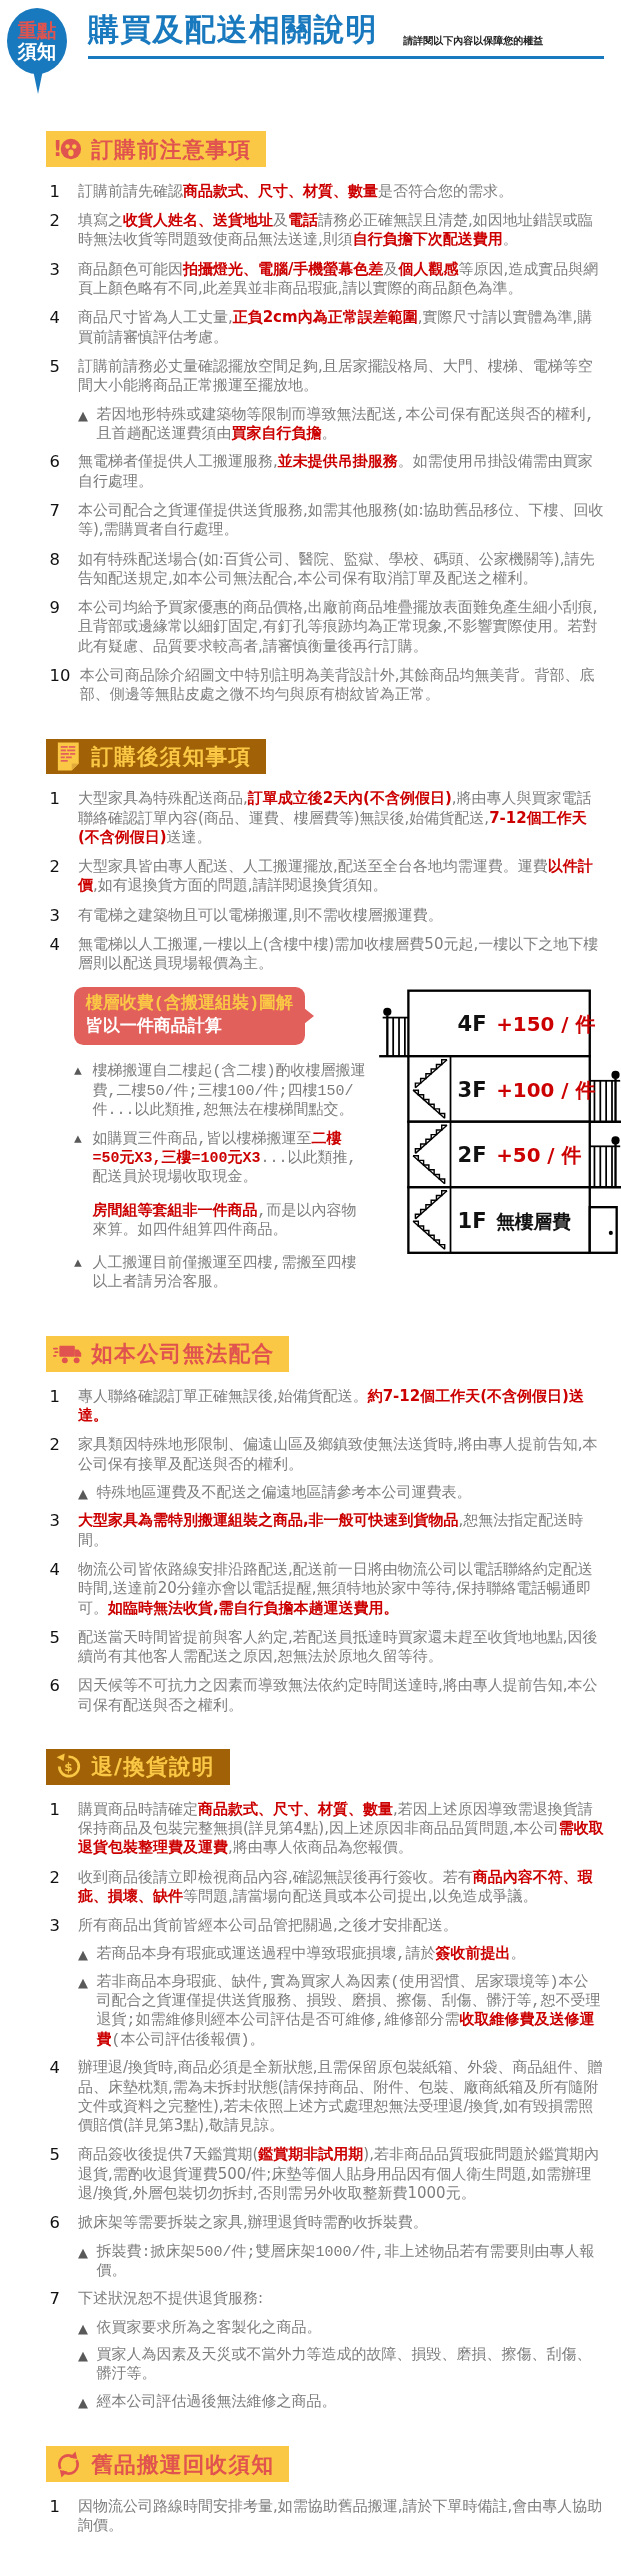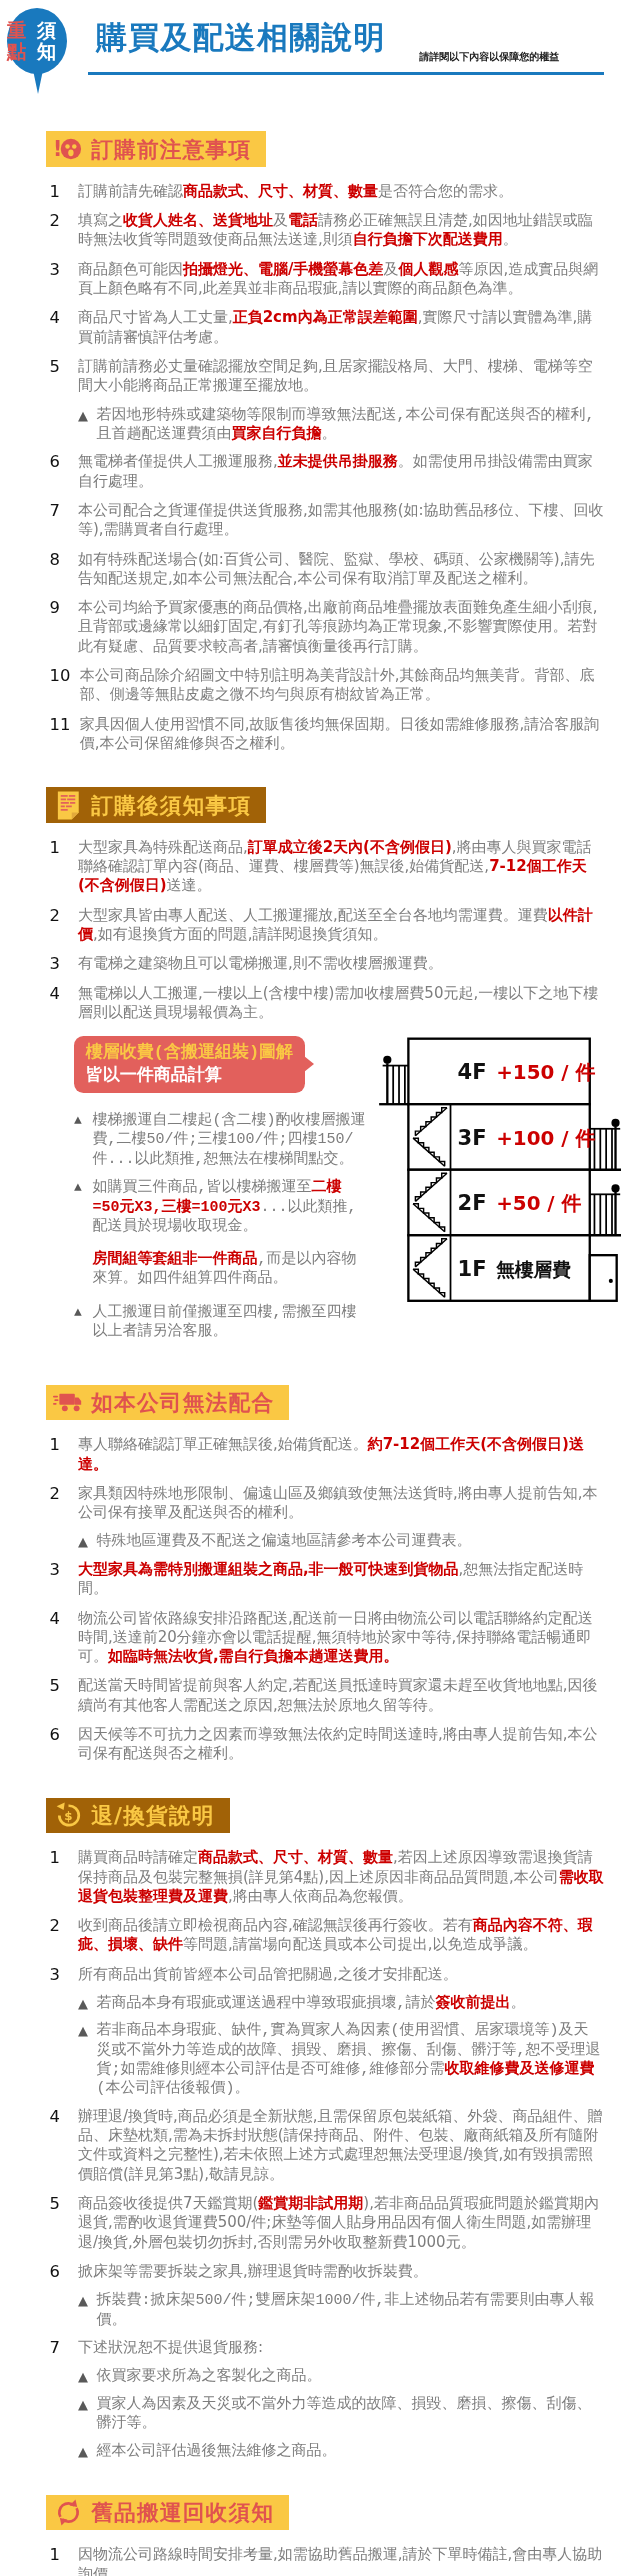--- a/index.html
+++ b/index.html
@@ -2,27 +2,27 @@
 <html style="font-size:9.4px"><head>
 <meta charset="utf-8">
 <style>
   html,body{margin:0;padding:0;background:#fff;}
   body{font-family:"DejaVu Sans","Liberation Sans",sans-serif;}
   .page{width:622px;margin:0 auto;box-sizing:border-box;padding:7px 17.6px 8.2px 46px;position:relative;}
 
   
   .hdr{position:relative;padding:2.3px 0 0 42px;min-height:88px;}
   .balloon{position:absolute;left:-39px;top:1.2px;width:60px;height:66px;background:#1979BE;border-radius:50%;
-           display:flex;flex-direction:row;align-items:center;justify-content:center;line-height:1.12;z-index:2;}
+           display:flex;flex-direction:column;align-items:center;justify-content:center;line-height:1.12;z-index:2;}
   .balloon .b1{color:#E0534F;font-size:19.3px;font-weight:bold;}
   .balloon .b2{color:#ffffff;font-size:19.3px;font-weight:bold;}
   .balloon-tail{position:absolute;left:-13px;top:63px;width:0;height:0;
                 border-left:5.3px solid transparent;border-right:5.3px solid transparent;border-top:24.6px solid #1979BE;z-index:1;}
   .titlerow{display:flex;align-items:flex-end;gap:9.4px;flex-wrap:nowrap;}
-  .ttl{margin:8px;color:#1979BE;font-size:31px;font-weight:bold;letter-spacing:1.2px;white-space:nowrap;}
+  .ttl{margin:0;color:#1979BE;font-size:31px;font-weight:bold;letter-spacing:1.2px;white-space:nowrap;}
   .sub{color:#222;font-size:10px;font-weight:bold;white-space:nowrap;padding-bottom:3.5px;margin-left:16px;}
   .hrule{height:2.9px;background:#1979BE;margin-top:4.7px;}
 
   
   .sec{margin-top:34px;}
   .banner{display:flex;align-items:center;gap:8.2px;width:max-content;min-height:32px;padding:1.8px 15px 1.8px 7px;
           font-size:21.7px;font-weight:bold;letter-spacing:1.2px;}
   .banner.yellow{background:#FAC844;color:#E0534F;}
   .banner.red{background:#a16207;color:#FAC844;}
   .banner .icon{width:30px;height:29px;display:flex;align-items:center;justify-content:center;flex-shrink:0;}
@@ -120,24 +120,20 @@
             <span class="num">8</span>
             <div class="txt"><span>如有特殊配送場合(如:百貨公司、醫院、監獄、學校、碼頭、公家機關等),請先告知配送規定,如本公司無法配合,本公司保有取消訂單及配送之權利。</span></div>
           </div>
           <div class="item">
             <span class="num">9</span>
             <div class="txt"><span>本公司均給予買家優惠的商品價格,出廠前商品堆疊擺放表面難免產生細小刮痕,且背部或邊緣常以細釘固定,有釘孔等痕跡均為正常現象,不影響實際使用。若對此有疑慮、品質要求較高者,請審慎衡量後再行訂購。</span></div>
           </div>
           <div class="item">
             <span class="num">10</span>
             <div class="txt"><span>本公司商品除介紹圖文中特別註明為美背設計外,其餘商品均無美背。背部、底部、側邊等無貼皮處之微不均勻與原有樹紋皆為正常。</span></div>
-          </div>
-          <div class="item">
-            <span class="num">11</span>
-            <div class="txt"><span>家具因個人使用習慣不同,故販售後均無保固期。日後如需維修服務,請洽客服詢價,本公司保留維修與否之權利。</span></div>
           </div>
         </div>
       </section>
       <section class="sec">
         <div class="banner red">
           <span class="icon">
             <svg viewBox="0 0 42 50" width="24.6" height="29">
               <path fill="#FAC844" d="M3 1h36v36L27 49H3z"></path>
               <path fill="#E2A93B" d="M39 37L27 49V37z"></path>
               <g fill="#E2605C">
@@ -323,21 +319,21 @@
           <div class="item">
             <span class="num">3</span>
             <div class="txt"><span>所有商品出貨前皆經本公司品管把關過,之後才安排配送。</span></div>
           </div>
           <div class="note">
             <span class="tri">▲</span>
             <div class="txt"><span>若商品本身有瑕疵或運送過程中導致瑕疵損壞,請於</span><span class="em">簽收前提出</span><span>。</span></div>
           </div>
           <div class="note">
             <span class="tri">▲</span>
-            <div class="txt"><span>若非商品本身瑕疵、缺件,實為買家人為因素(使用習慣、居家環境等)及天災或不當外力等造成的故障、損毀、磨損、擦傷、刮傷、髒汙等,恕不受理退貨;如需維修則經本公司評估是否可維修,維修部分需</span><span class="em">收取維修費及送修運費</span><span>(本公司評估後報價)。</span></div>
+            <div class="txt"><span>若非商品本身瑕疵、缺件,實為買家人為因素(使用習慣、居家環境等)本公司配合之貨運僅提供送貨服務、損毀、磨損、擦傷、刮傷、髒汙等,恕不受理退貨;如需維修則經本公司評估是否可維修,維修部分需</span><span class="em">收取維修費及送修運費</span><span>(本公司評估後報價)。</span></div>
           </div>
           <div class="item">
             <span class="num">4</span>
             <div class="txt"><span>辦理退/換貨時,商品必須是全新狀態,且需保留原包裝紙箱、外袋、商品組件、贈品、床墊枕類,需為未拆封狀態(請保持商品、附件、包裝、廠商紙箱及所有隨附文件或資料之完整性),若未依照上述方式處理恕無法受理退/換貨,如有毀損需照價賠償(詳見第3點),敬請見諒。</span></div>
           </div>
           <div class="item">
             <span class="num">5</span>
             <div class="txt"><span>商品簽收後提供7天鑑賞期(</span><span class="em">鑑賞期非試用期</span><span>),若非商品品質瑕疵問題於鑑賞期內退貨,需酌收退貨運費500/件;床墊等個人貼身用品因有個人衛生問題,如需辦理退/換貨,外層包裝切勿拆封,否則需另外收取整新費1000元。</span></div>
           </div>
           <div class="item">

